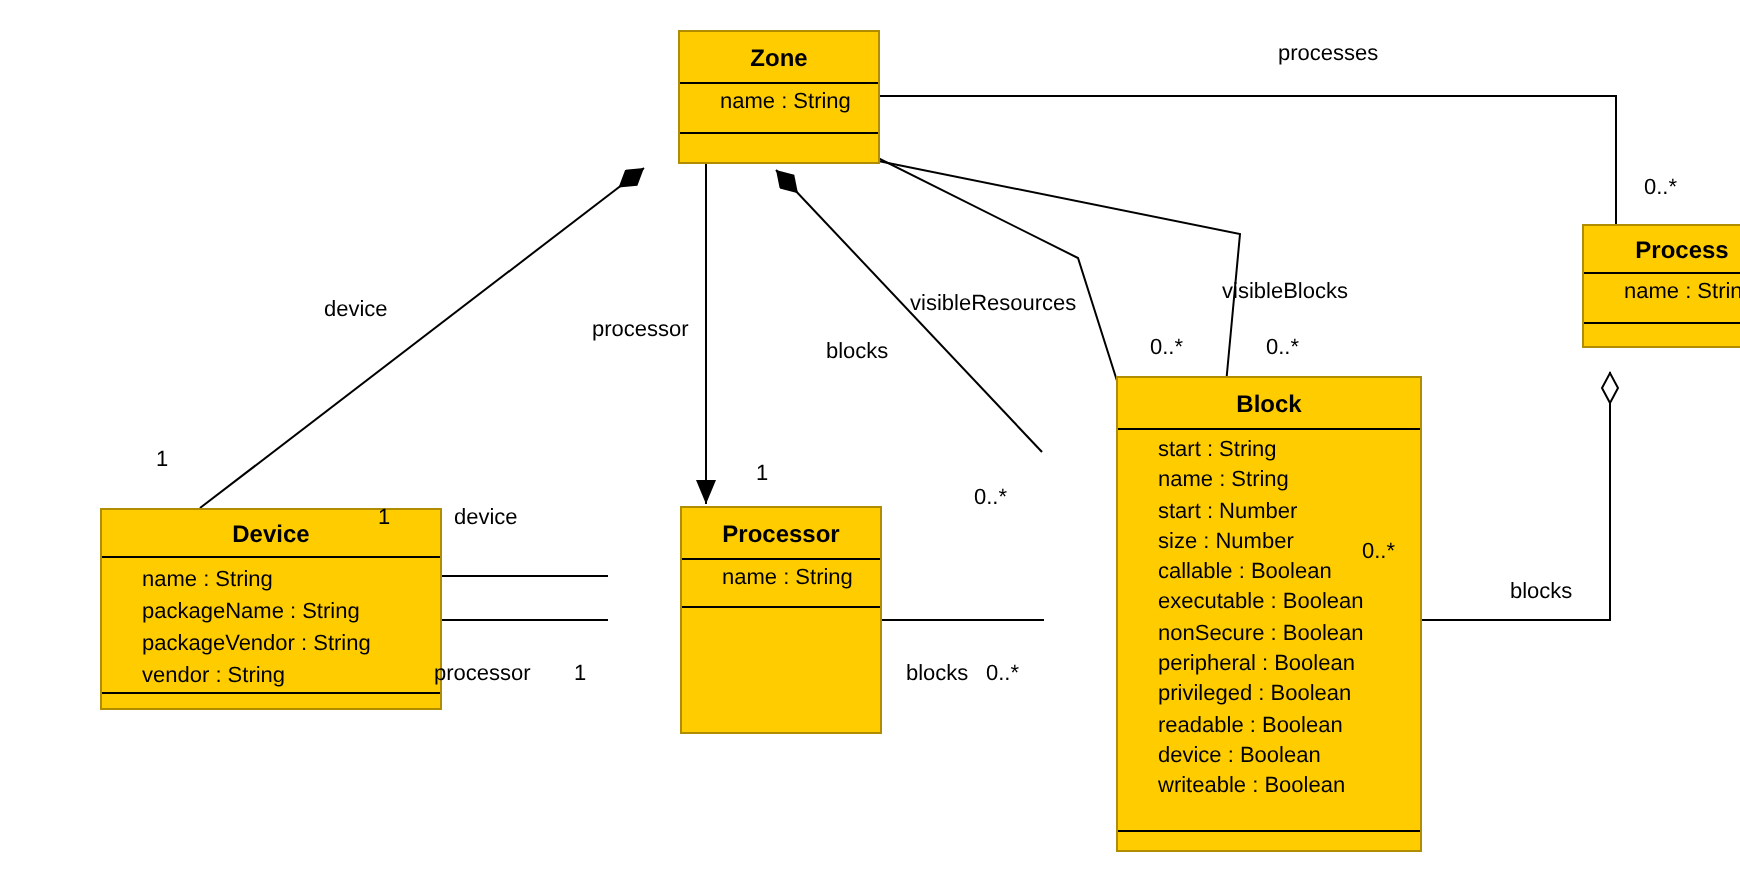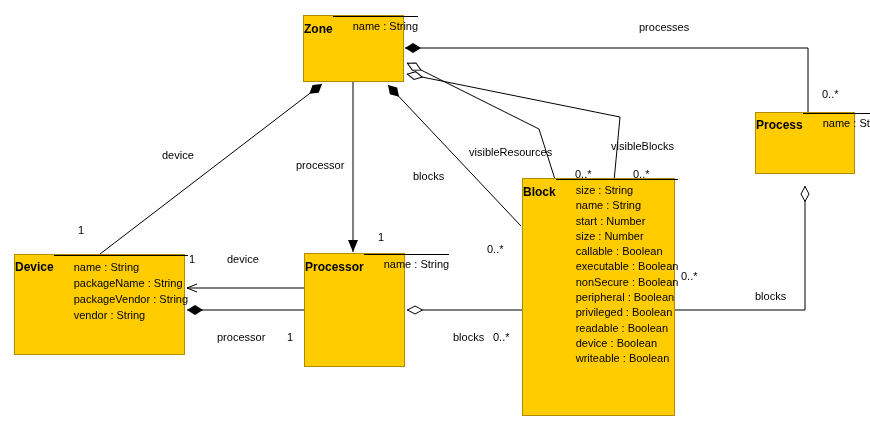--- a/index.html
+++ b/index.html
@@ -11,21 +11,22 @@
     height: 445px;
     background: #ffffff;
     overflow: hidden;
   }
   #edges { position: absolute; left: 0; top: 0; }
   .uml-class {
     position: absolute;
     background: var(--class-fill);
     border: 1px solid #b08d00;
     display: flex;
-    flex-direction: row;
+    flex-direction: column;
+    margin-left: 36px;
   }
   .cls-title {
     font-weight: bold;
     font-size: 12px;
     color: #000;
     display: flex;
     align-items: center;
     justify-content: center;
     flex: 0 0 auto;
   }
@@ -92,24 +93,24 @@
   </div>
 
   <div class="uml-class" style="left:755px;top:112px;width:100px;height:62px">
     <div class="cls-title" style="height:23px">Process</div>
     <div class="cls-attrs" style="height:25px">
         <div>name : String</div>
       </div>
     <div class="cls-extra"></div>
   </div>
 
-  <div class="uml-class" style="left:522px;top:178px;width:153px;height:238px">
+  <div class="uml-class" style="left:522px;top:188px;width:153px;height:238px">
     <div class="cls-title" style="height:25px">Block</div>
     <div class="cls-attrs" style="height:201px;line-height:15.3px">
-        <div>size : String</div>
+        <div>start : String</div>
         <div>name : String</div>
         <div>start : Number</div>
         <div>size : Number</div>
         <div>callable : Boolean</div>
         <div>executable : Boolean</div>
         <div>nonSecure : Boolean</div>
         <div>peripheral : Boolean</div>
         <div>privileged : Boolean</div>
         <div>readable : Boolean</div>
         <div>device : Boolean</div>
@@ -133,21 +134,21 @@
     <div class="cls-title" style="height:25px">Processor</div>
     <div class="cls-attrs" style="height:24px">
         <div>name : String</div>
       </div>
     <div class="cls-extra"></div>
   </div>
 
   <span class="edge-label" style="left:639px;top:21px">processes</span>
   <span class="edge-label" style="left:822px;top:88px">0..*</span>
 
-  <span class="edge-label" style="left:469px;top:146px">visibleResources</span>
+  <span class="edge-label" style="left:455px;top:146px">visibleResources</span>
   <span class="edge-label" style="left:575px;top:168px">0..*</span>
 
   <span class="edge-label" style="left:611px;top:140px">visibleBlocks</span>
   <span class="edge-label" style="left:633px;top:168px">0..*</span>
 
   <span class="edge-label" style="left:413px;top:170px">blocks</span>
   <span class="edge-label" style="left:487px;top:243px">0..*</span>
 
   <span class="edge-label" style="left:296px;top:159px">processor</span>
   <span class="edge-label" style="left:378px;top:231px">1</span>

